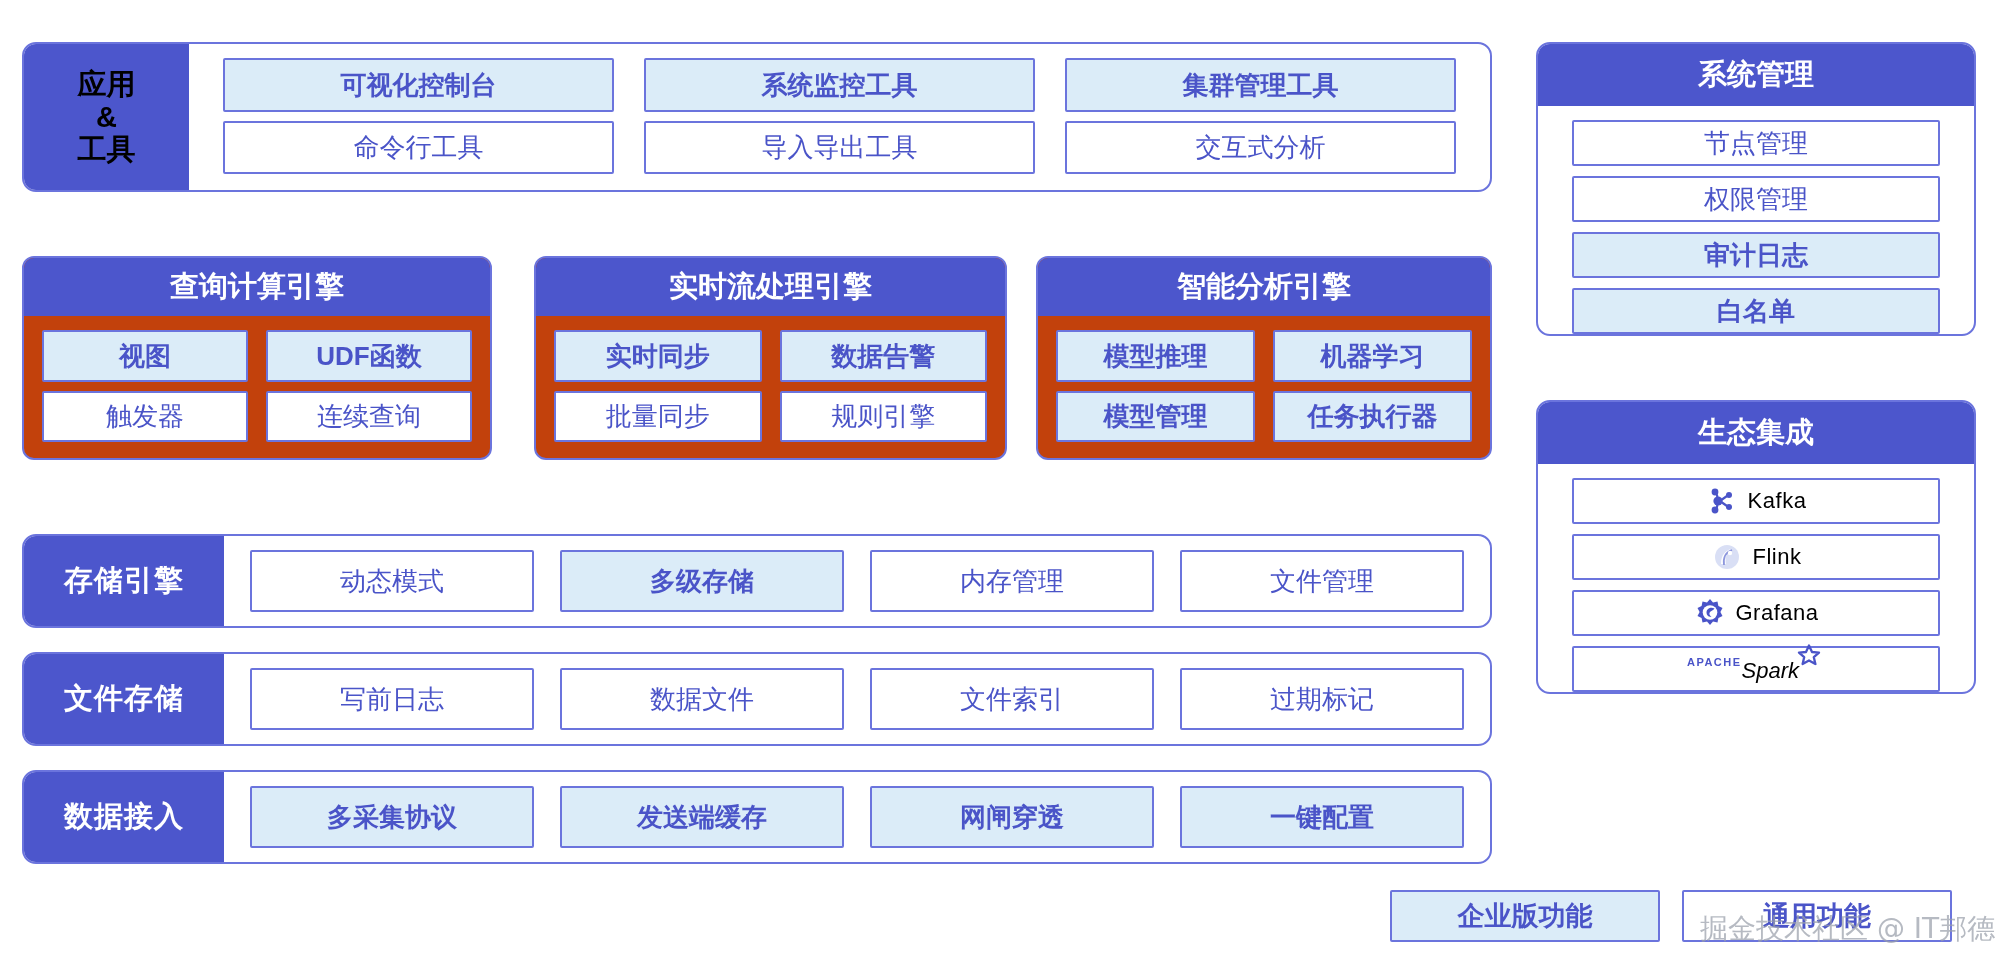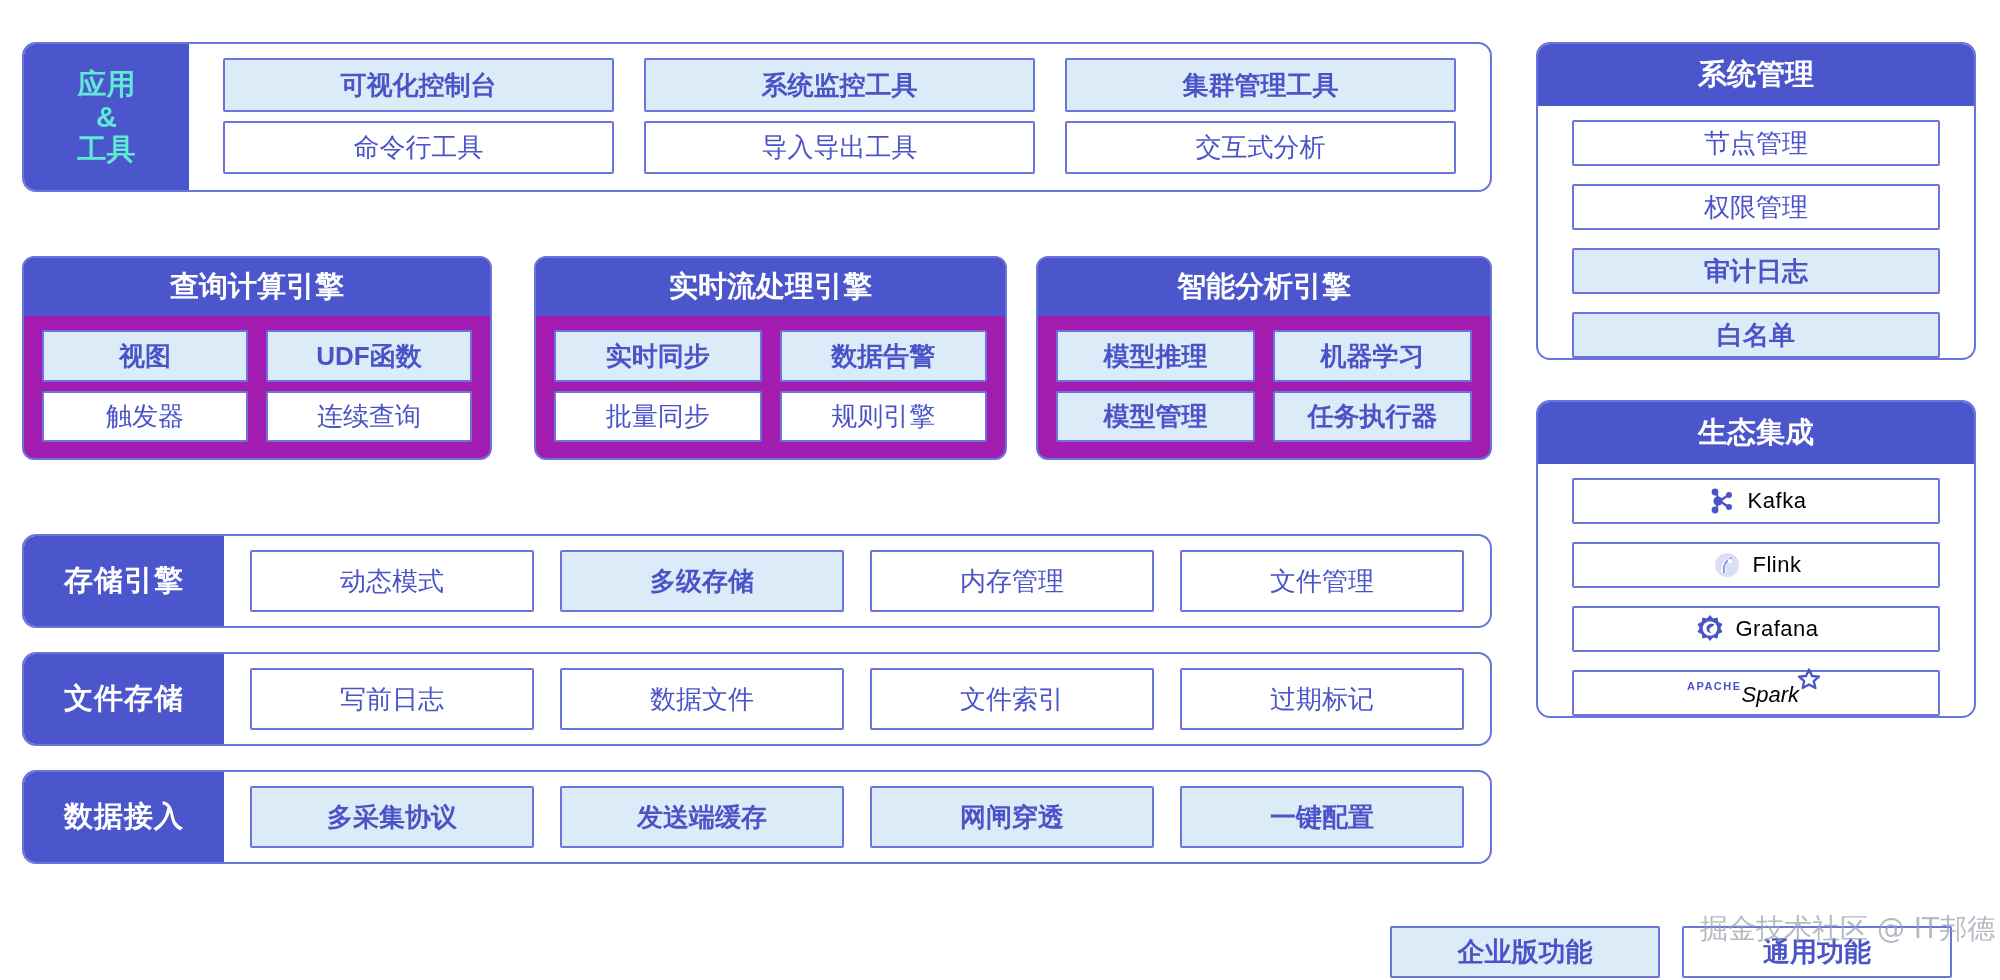--- a/index.html
+++ b/index.html
@@ -38,41 +38,41 @@
     position: absolute; left: 22px; top: 42px;
     width: 1470px; height: 150px;
     border: 2px solid #6b74dd;
     border-radius: 14px;
     background: #ffffff;
     display: flex;
     overflow: hidden;
   }
   #app-tools .label {
     width: 165px; flex: 0 0 165px;
-    background: #4c56cc; color: #5eead4;
+    background: #4c56cc; color: #000000;
     display: flex; flex-direction: column;
     align-items: center; justify-content: center;
     font-size: 29px; font-weight: bold; line-height: 1.12;
   }
   #app-tools .grid {
     flex: 1;
     display: grid;
     grid-template-columns: repeat(3, 1fr);
     grid-template-rows: repeat(2, 1fr);
     gap: 9px 30px;
     padding: 14px 34px 16px 34px;
   }
 
   
   .engine {
     position: absolute;
     top: 256px; height: 204px;
     border: 2px solid #6b74dd;
     border-radius: 12px;
-    background: #a21caf;
+    background: #c2410c;
     overflow: hidden;
     display: flex; flex-direction: column;
   }
   .engine .etitle {
     height: 58px; flex: 0 0 58px;
     background: #4c56cc; color: #fff;
     display: flex; align-items: center; justify-content: center;
     font-size: 29px; font-weight: bold;
   }
   .engine .ebody {
@@ -118,31 +118,31 @@
   .rpanel { position: absolute; left: 1536px; width: 440px; }
   .rpanel .ptitle {
     background: #4c56cc; color: #fff;
     font-size: 29px; font-weight: bold;
     display: flex; align-items: center; justify-content: center;
     height: 62px;
   }
   .rpanel .pbody {
     padding: 14px 34px 0 34px;
     display: flex; flex-direction: column;
-    gap: 18px;
+    gap: 10px;
   }
   .rpanel .pbody .cell { height: 46px; }
   #panel-sysmgmt { top: 42px; }
   #panel-eco     { top: 400px; }
   #panel-eco .pbody .cell { height: 46px; gap: 10px; }
   .logo-txt { font-size: 22px; color: #000000; letter-spacing: .5px; }
 
   
   .legend { position: absolute; top: 890px; display: flex; gap: 22px; }
-  #legend { left: 1390px; margin-top: 36px; }
+  #legend { left: 1390px; }
   .legend .cell { width: 270px; height: 52px; font-size: 27px; font-weight: bold; }
 
   
   #watermark {
     position: absolute; left: 1700px; top: 910px;
     font-size: 28px; color: #9aa0ab; opacity: .72;
     white-space: nowrap;
     font-family: "DejaVu Sans", sans-serif;
   }
 

